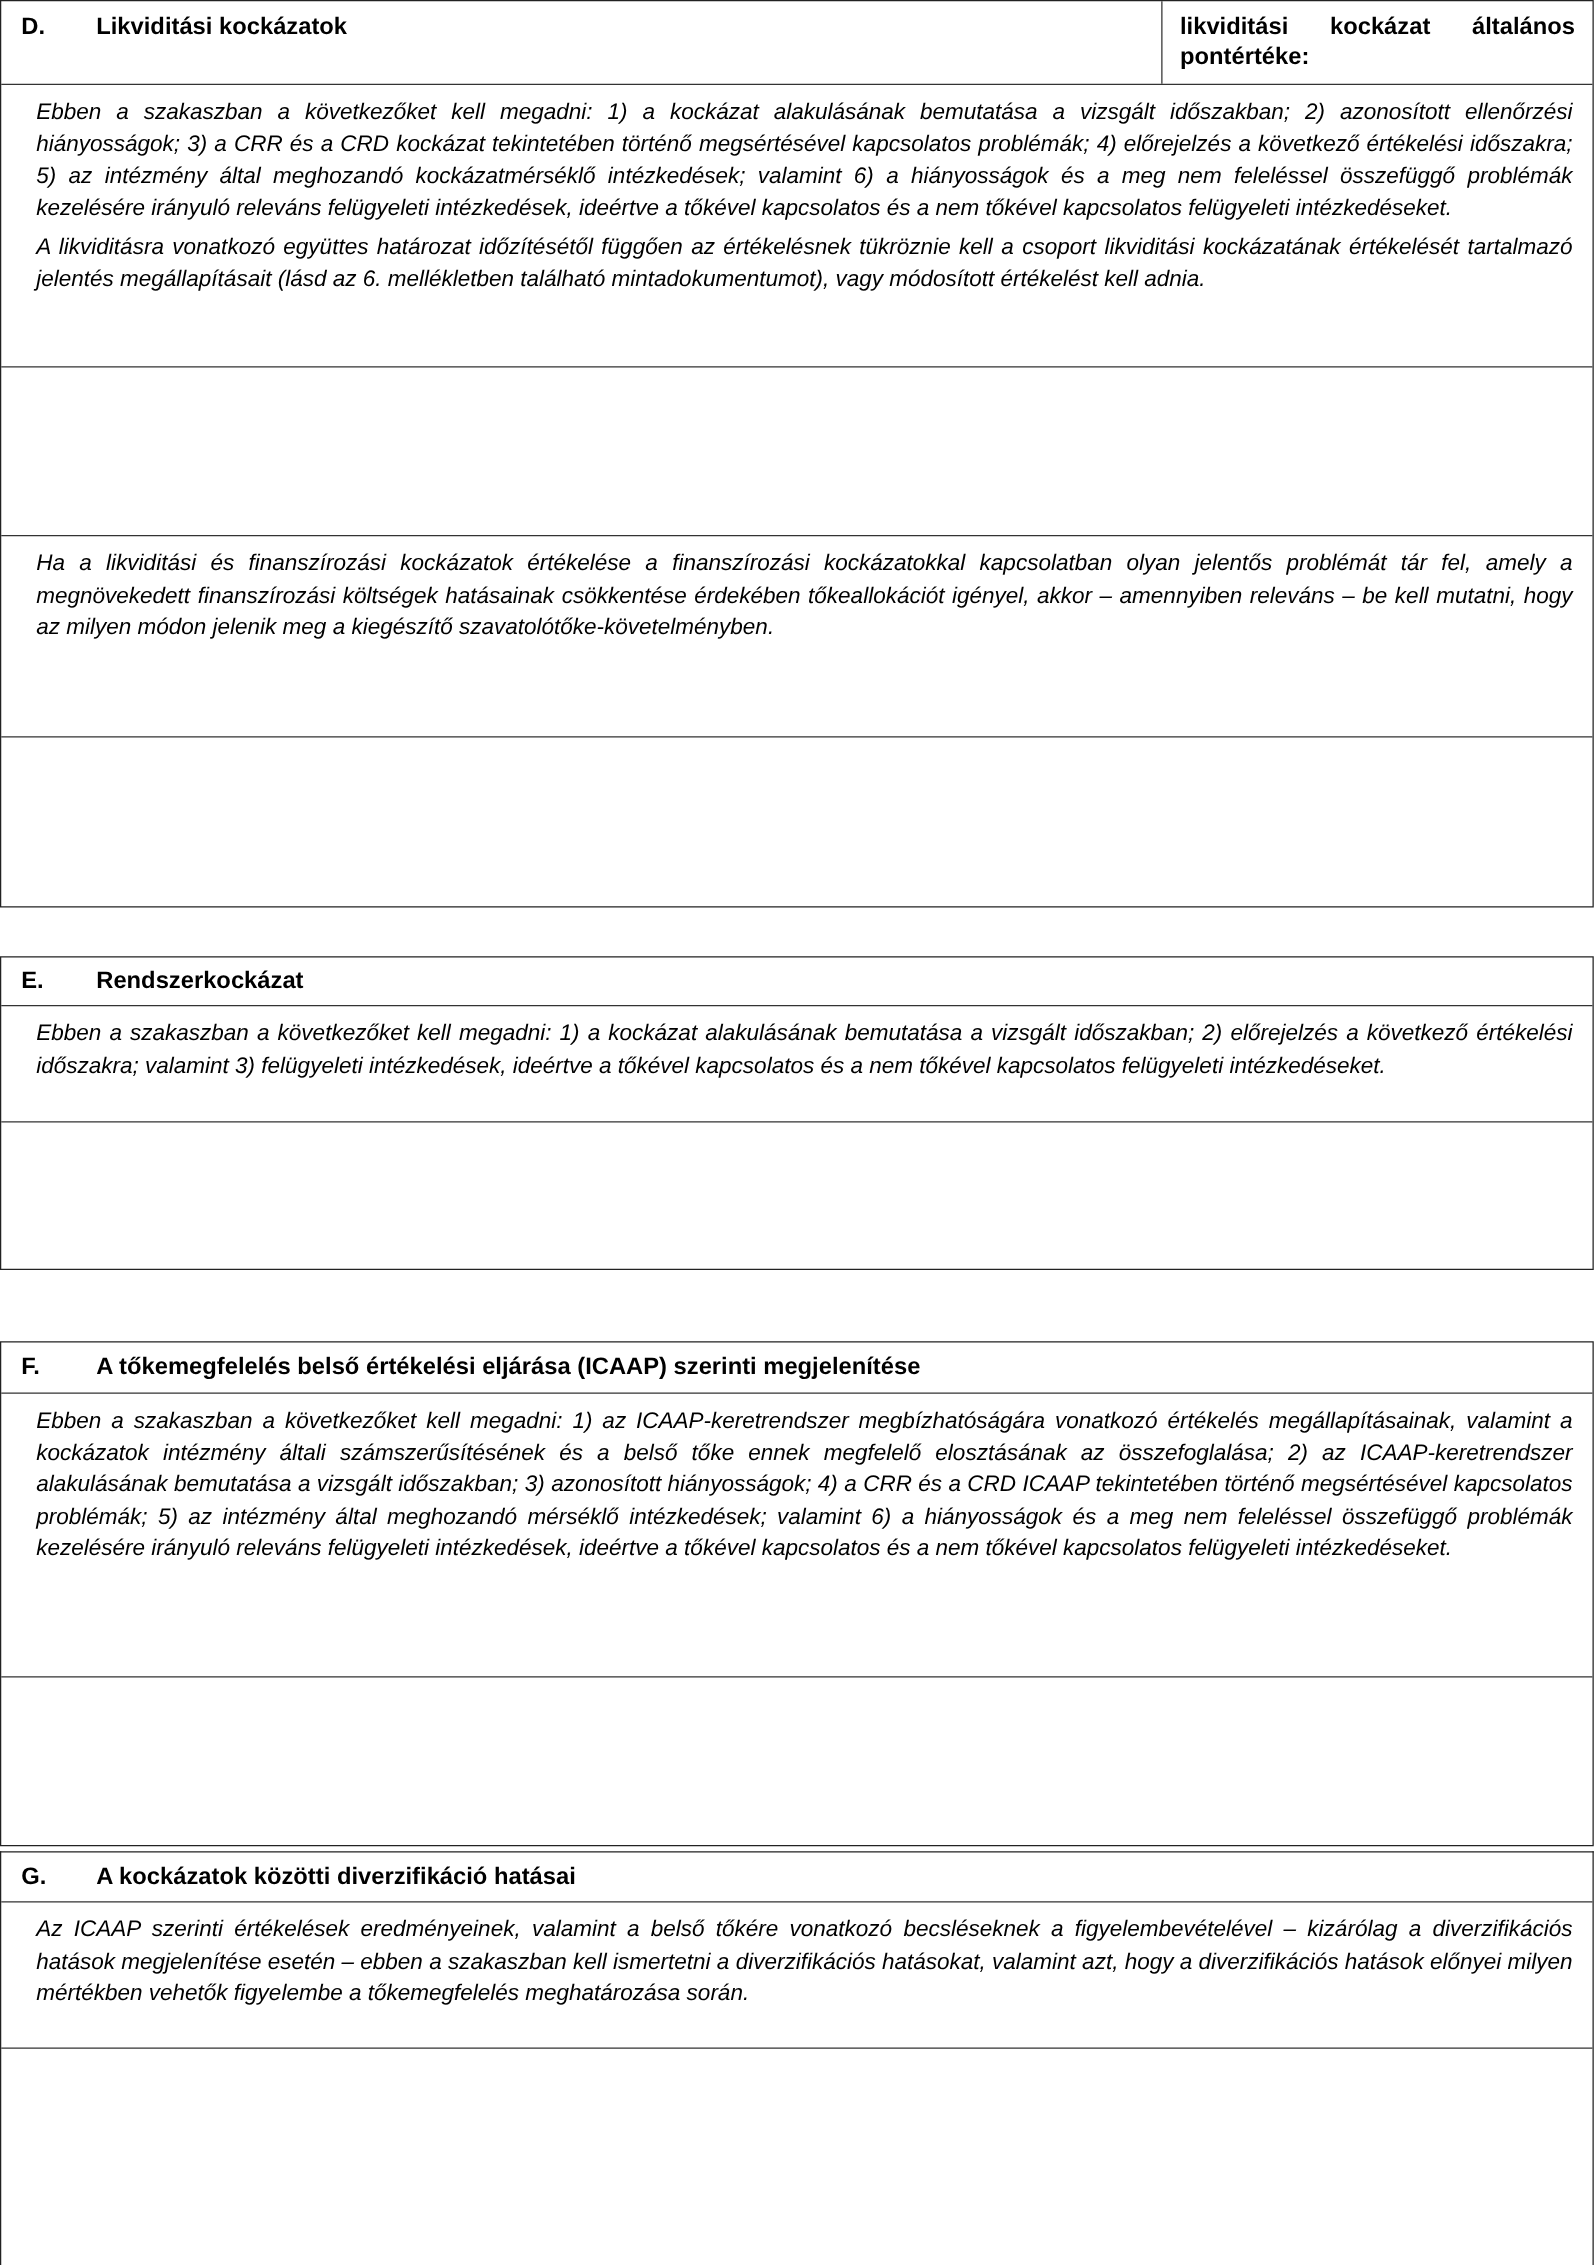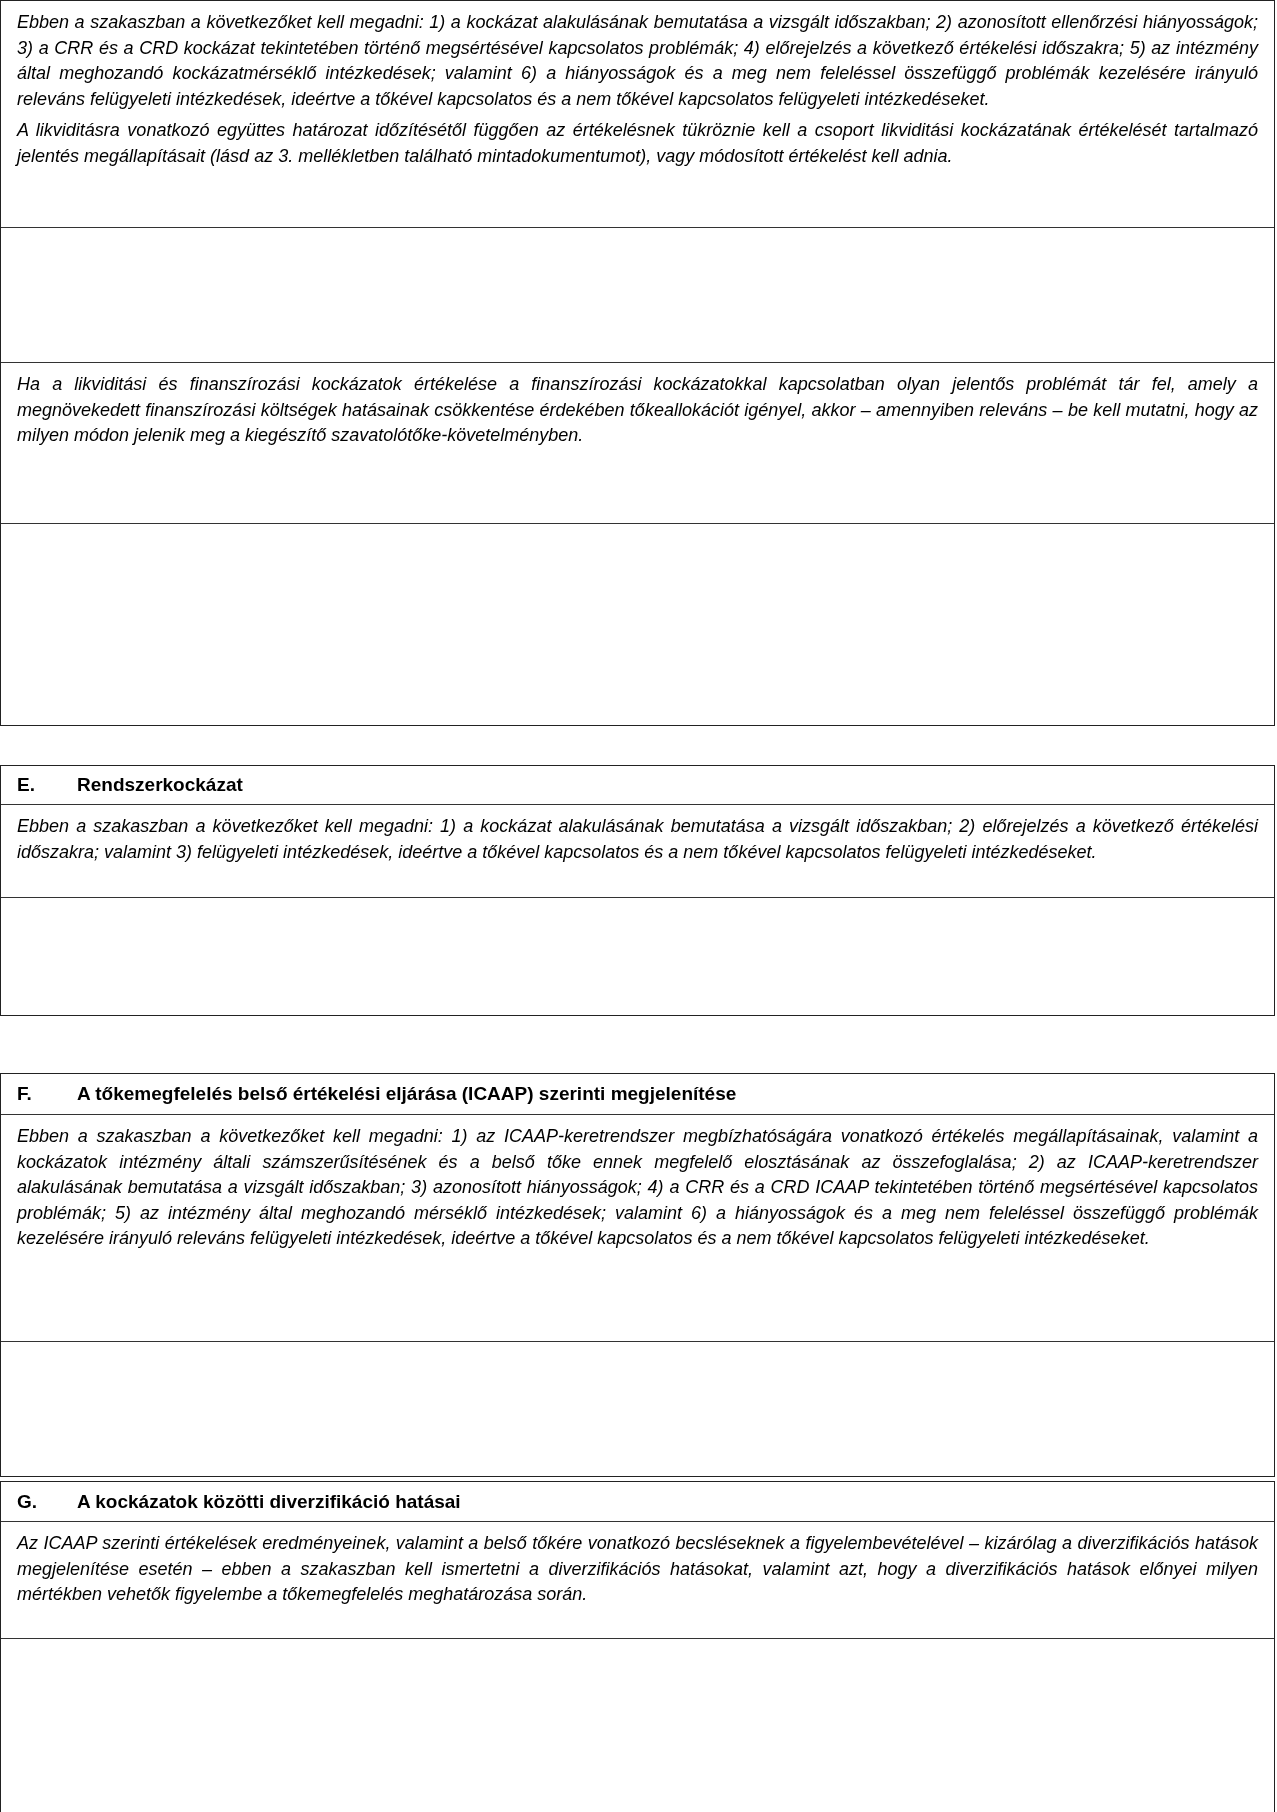--- a/index.html
+++ b/index.html
@@ -7,31 +7,37 @@
          font-family: "Liberation Sans", sans-serif; color: #000; }
   .tbl { position: absolute; left: 0; width: 1275px; border: 1.5px solid #222; box-sizing: border-box; }
   .row { position: relative; box-sizing: border-box; border-top: 1.5px solid #333; }
   .row:first-child { border-top: none; }
   .hdr { display: flex; }
   .hdr .title { flex: 1; padding: 9px 16px 0 16px; font-weight: bold; font-size: 19px; line-height: 23px; }
   .hdr .title .letter { display: inline-block; width: 60px; }
   .hdr .score { width: 345px; border-left: 1.5px solid #333; padding: 9px 14px 0 14px; box-sizing: border-box;
                 font-weight: bold; font-size: 19px; line-height: 24px; text-align: justify; text-align-last: left; }
   .desc { padding: 9px 16px 8px 16px; font-style: italic; font-size: 18px; line-height: 25.5px; text-align: justify; }
-  .desc p { margin: 0 0 6px 0; }
+  .desc p { margin: 0 0 6px 12px; }
   .desc p:last-child { margin-bottom: 0; }
   .blank { }
 </style>
 </head>
 <body>
 
 <div class="tbl" style="top:0; height:726px;">
+  <div class="row hdr" style="height:66px;">
+    <div class="title">
+      <span class="letter">D.</span><span>Likviditási kockázatok</span>
+    </div>
+    <div class="score">likviditási kockázat általános pontértéke:</div>
+  </div>
   <div class="row desc" style="height:226px;">
     <p>Ebben a szakaszban a következőket kell megadni: 1) a kockázat alakulásának bemutatása a vizsgált időszakban; 2) azonosított ellenőrzési hiányosságok; 3) a CRR és a CRD kockázat tekintetében történő megsértésével kapcsolatos problémák; 4) előrejelzés a következő értékelési időszakra; 5) az intézmény által meghozandó kockázatmérséklő intézkedések; valamint 6) a hiányosságok és a meg nem feleléssel összefüggő problémák kezelésére irányuló releváns felügyeleti intézkedések, ideértve a tőkével kapcsolatos és a nem tőkével kapcsolatos felügyeleti intézkedéseket.</p>
-    <p>A likviditásra vonatkozó együttes határozat időzítésétől függően az értékelésnek tükröznie kell a csoport likviditási kockázatának értékelését tartalmazó jelentés megállapításait (lásd az 3. mellékletben található mintadokumentumot), vagy módosított értékelést kell adnia.</p>
+    <p>A likviditásra vonatkozó együttes határozat időzítésétől függően az értékelésnek tükröznie kell a csoport likviditási kockázatának értékelését tartalmazó jelentés megállapításait (lásd az 6. mellékletben található mintadokumentumot), vagy módosított értékelést kell adnia.</p>
   </div>
   <div class="row blank" style="height:135px;"></div>
   <div class="row desc" style="height:161px;">
     <p>Ha a likviditási és finanszírozási kockázatok értékelése a finanszírozási kockázatokkal kapcsolatban olyan jelentős problémát tár fel, amely a megnövekedett finanszírozási költségek hatásainak csökkentése érdekében tőkeallokációt igényel, akkor – amennyiben releváns – be kell mutatni, hogy az milyen módon jelenik meg a kiegészítő szavatolótőke-követelményben.</p>
   </div>
   <div class="row blank" style="height:135px;"></div>
 </div>
 
 <div class="tbl" style="top:765px; height:251px;">
   <div class="row hdr" style="height:38px;">

